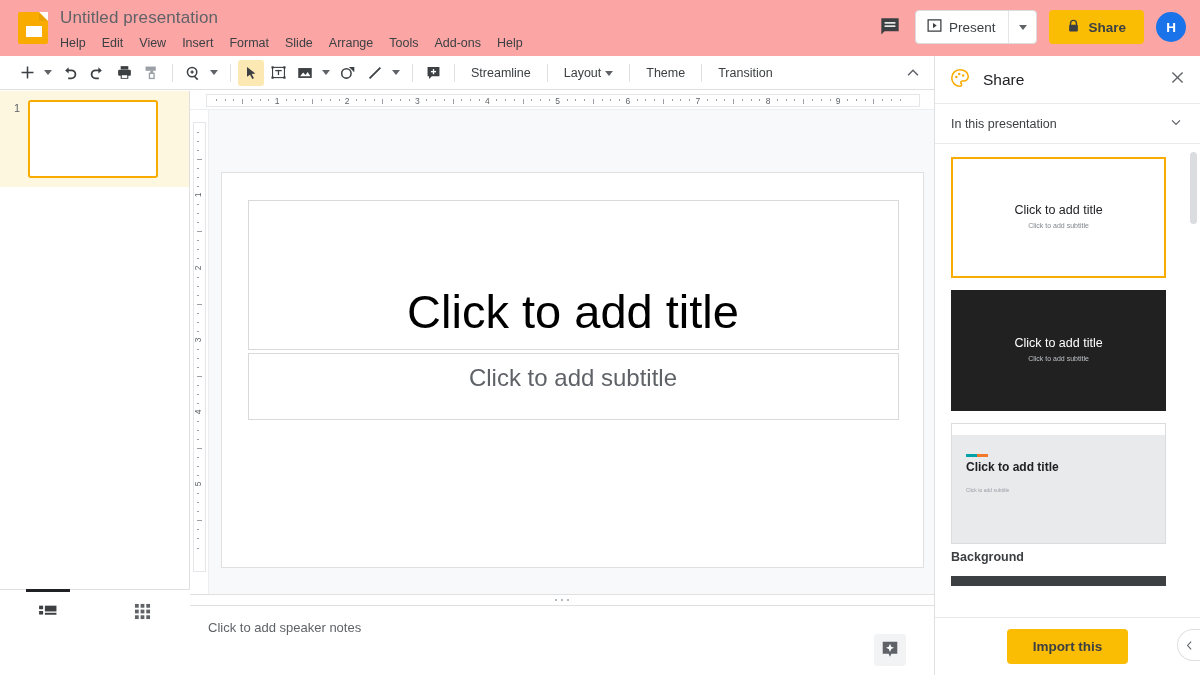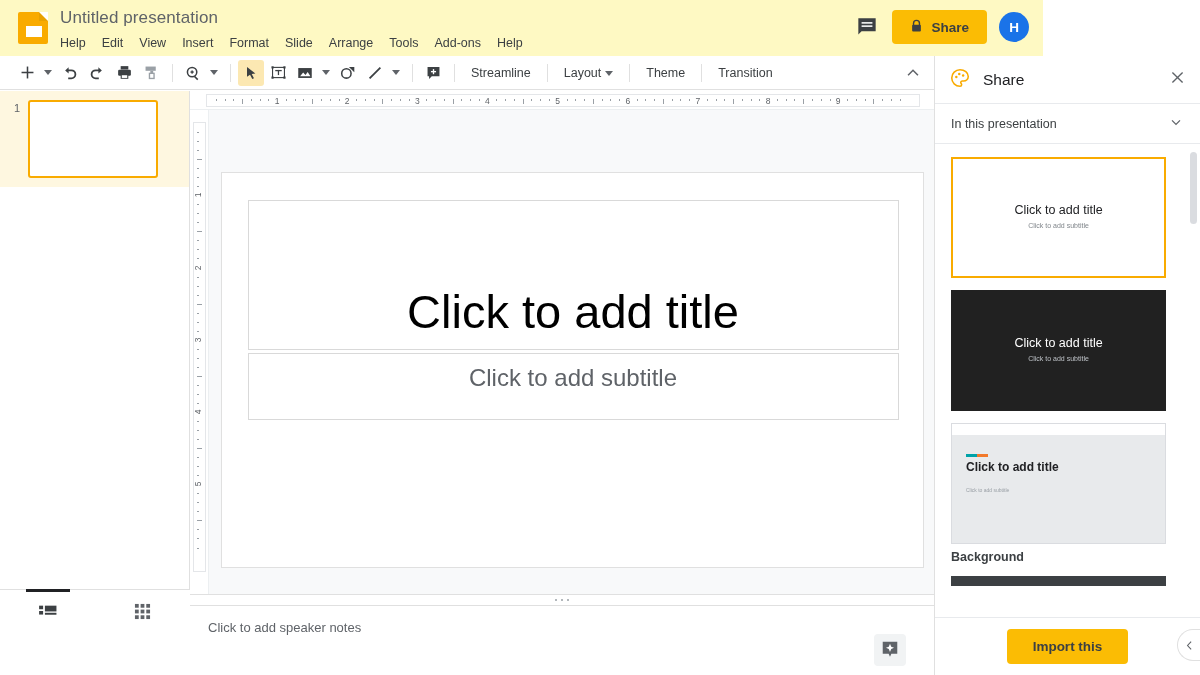--- a/index.html
+++ b/index.html
@@ -4,21 +4,21 @@
 <style>
   * { box-sizing: border-box; margin: 0; padding: 0; }
   html, body {
     width: 1200px; height: 675px;
     font-family: "Liberation Sans", sans-serif;
     background: #fff; overflow: hidden;
   }
   .app { position: relative; width: 1200px; height: 675px; }
 
   
-  .header { position: absolute; left:0; top:0; width:1043px; height:56px; background:#fef9c3; }
+  .header { position: absolute; left:0; top:0; width:1200px; height:56px; background:#fca5a5; }
   .doc-icon {
     position:absolute; left:18px; top:12px; width:30px; height:32px;
     background:#f9ab00; border-radius:2px;
   }
   .doc-icon::before {
     content:""; position:absolute; right:0; top:0;
     border-width:0 9px 9px 0; border-style:solid; border-color:#fff #fff #e8a100 #e8a100;
   }
   .doc-icon::after {
     content:""; position:absolute; left:7px; top:13px; width:16px; height:11px;
@@ -221,20 +221,34 @@
 
     <div class="hdr-right">
       <div class="comment-btn">
         <svg width="26" height="26" viewBox="0 0 24 24">
             <path d="M4 4h16v12H7l-3 3z" fill="#3c4043"></path>
             <rect x="7" y="7.5" width="10" height="1.4" fill="#fff"></rect>
             <rect x="7" y="10.5" width="10" height="1.4" fill="#fff"></rect>
           </svg>
       </div>
 
+      <div class="present-group">
+        <div class="present-main">
+          <span>
+            <svg width="15" height="15" viewBox="0 0 20 20">
+                <rect x="1.5" y="2.5" width="17" height="15" fill="none" stroke="#3c4043" stroke-width="1.7"></rect>
+                <path d="M8 6.5l5 3.5-5 3.5z" fill="#3c4043"></path>
+              </svg>
+          </span>
+          <span class="present-label">Present</span>
+        </div>
+        <div class="present-caret">
+          <span class="caret-down"></span>
+        </div>
+      </div>
 
       <div class="share-btn">
         <span>
           <svg width="13" height="14" viewBox="0 0 14 16">
               <path d="M3.6 7V5a3.4 3.4 0 016.8 0v2" fill="none" stroke="#3c4043" stroke-width="1.6"></path>
               <rect x="2" y="6.6" width="10" height="7.6" rx="1.2" fill="#3c4043"></rect>
             </svg>
         </span>
         <span>Share</span>
       </div>

